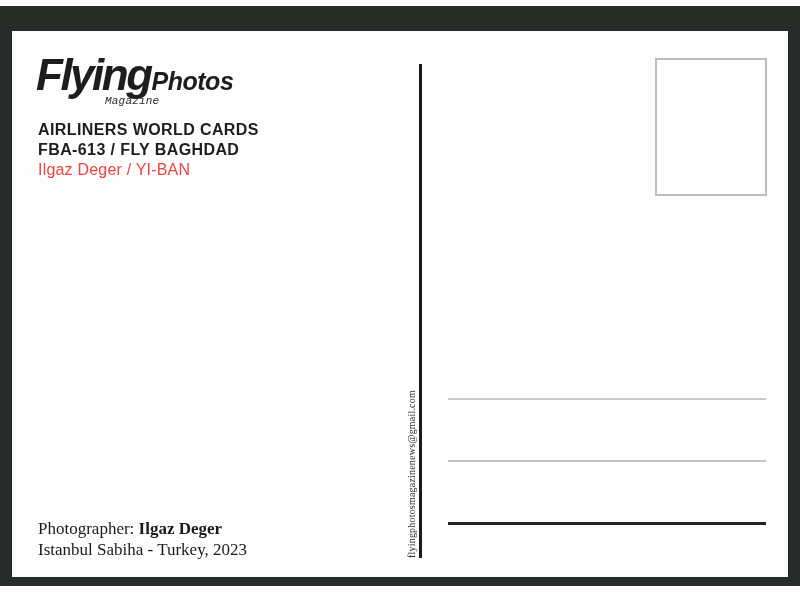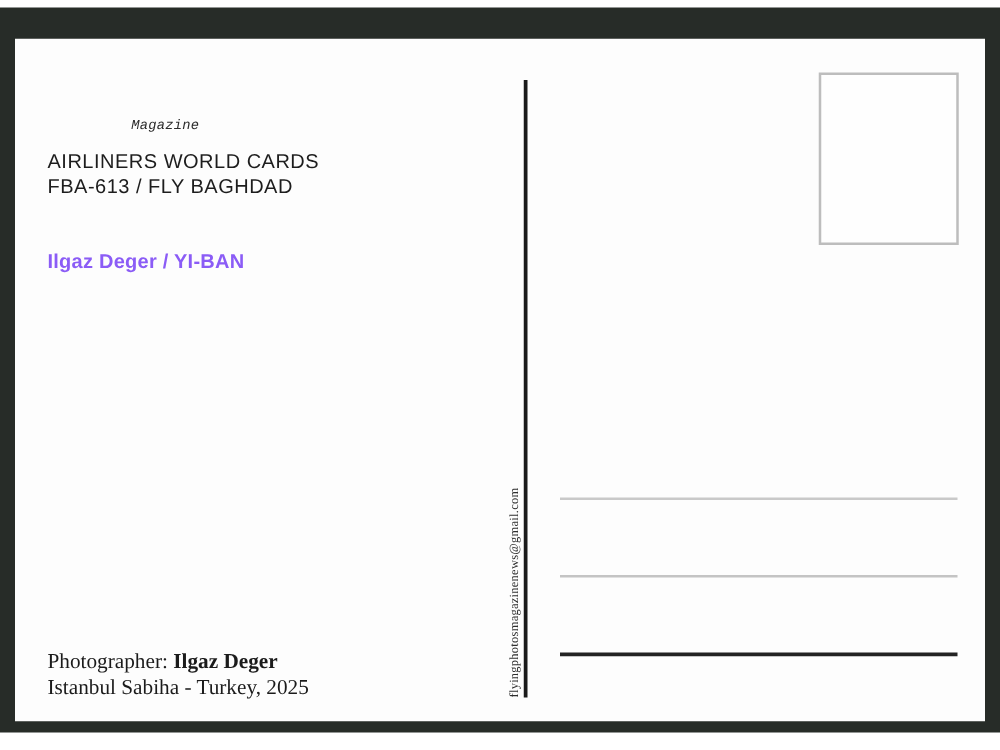--- a/index.html
+++ b/index.html
@@ -77,30 +77,29 @@
   }
   
   .series {
     position: absolute;
     left: 26px;
     top: 89px;
     color: #1d1d1d;
   }
   .series-line {
     font-size: 16px;
-    font-weight: normal;
+    font-weight: bold;
     letter-spacing: 0.4px;
     line-height: 20px;
     white-space: nowrap;
   }
   .series-line.plain {
-    font-weight: bold;
+    font-weight: normal;
     letter-spacing: 0.2px;
-    color: #8b5cf6;
-    margin-top: 40px;
+    color: #ef4444;
   }
   
   .divider {
     position: absolute;
     left: 407px;
     top: 33px;
     width: 3px;
     height: 494px;
     background: #1a1a1a;
   }
@@ -151,20 +150,24 @@
   .credit .bold { font-weight: bold; }
 </style>
 </head>
 <body>
 
 <div class="page">
   <div class="frame">
     <div class="card">
 
       <div class="logo">
+        <div class="brand-row">
+          <span class="brand-flying">Flying</span>
+          <span class="brand-photos">Photos</span>
+        </div>
         <span class="brand-magazine">Magazine</span>
       </div>
 
       <div class="series">
         <div class="series-line">AIRLINERS WORLD CARDS</div>
         <div class="series-line">FBA-613 / FLY BAGHDAD</div>
         <div class="series-line plain">Ilgaz Deger / YI-BAN</div>
       </div>
 
       <div class="divider"></div>
@@ -175,18 +178,18 @@
 
       <div class="addr-line l1"></div>
       <div class="addr-line l2"></div>
       <div class="addr-line l3"></div>
 
       <div class="credit">
         <div>
           <span>Photographer:</span>
           <span class="bold">Ilgaz Deger</span>
         </div>
-        <div>Istanbul Sabiha - Turkey, 2025</div>
+        <div>Istanbul Sabiha - Turkey, 2023</div>
       </div>
 
     </div>
   </div>
 </div>
 
 </body></html>

